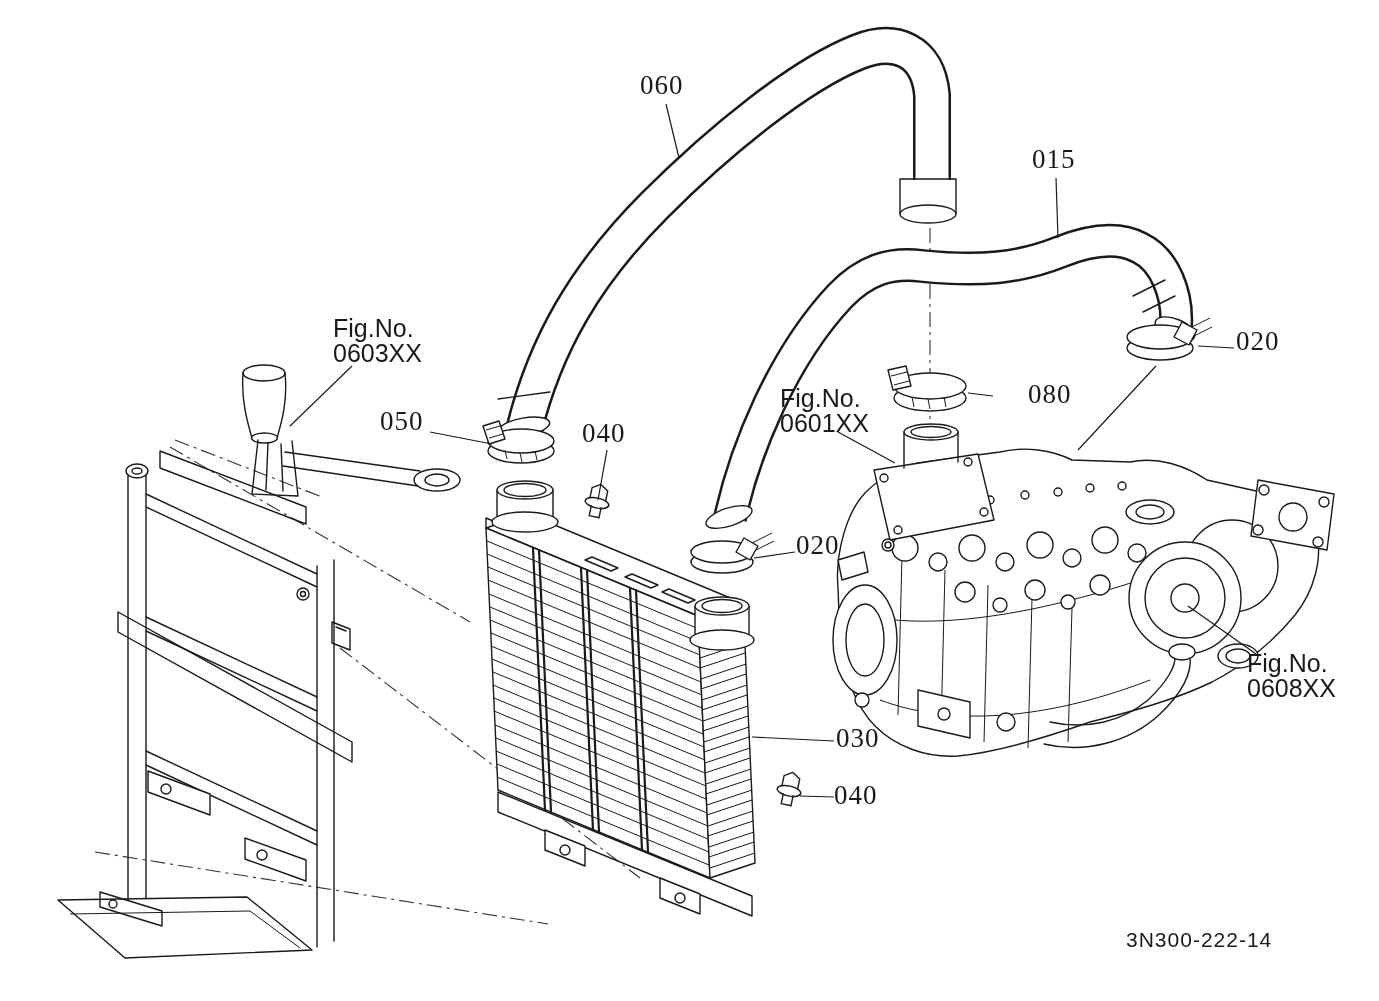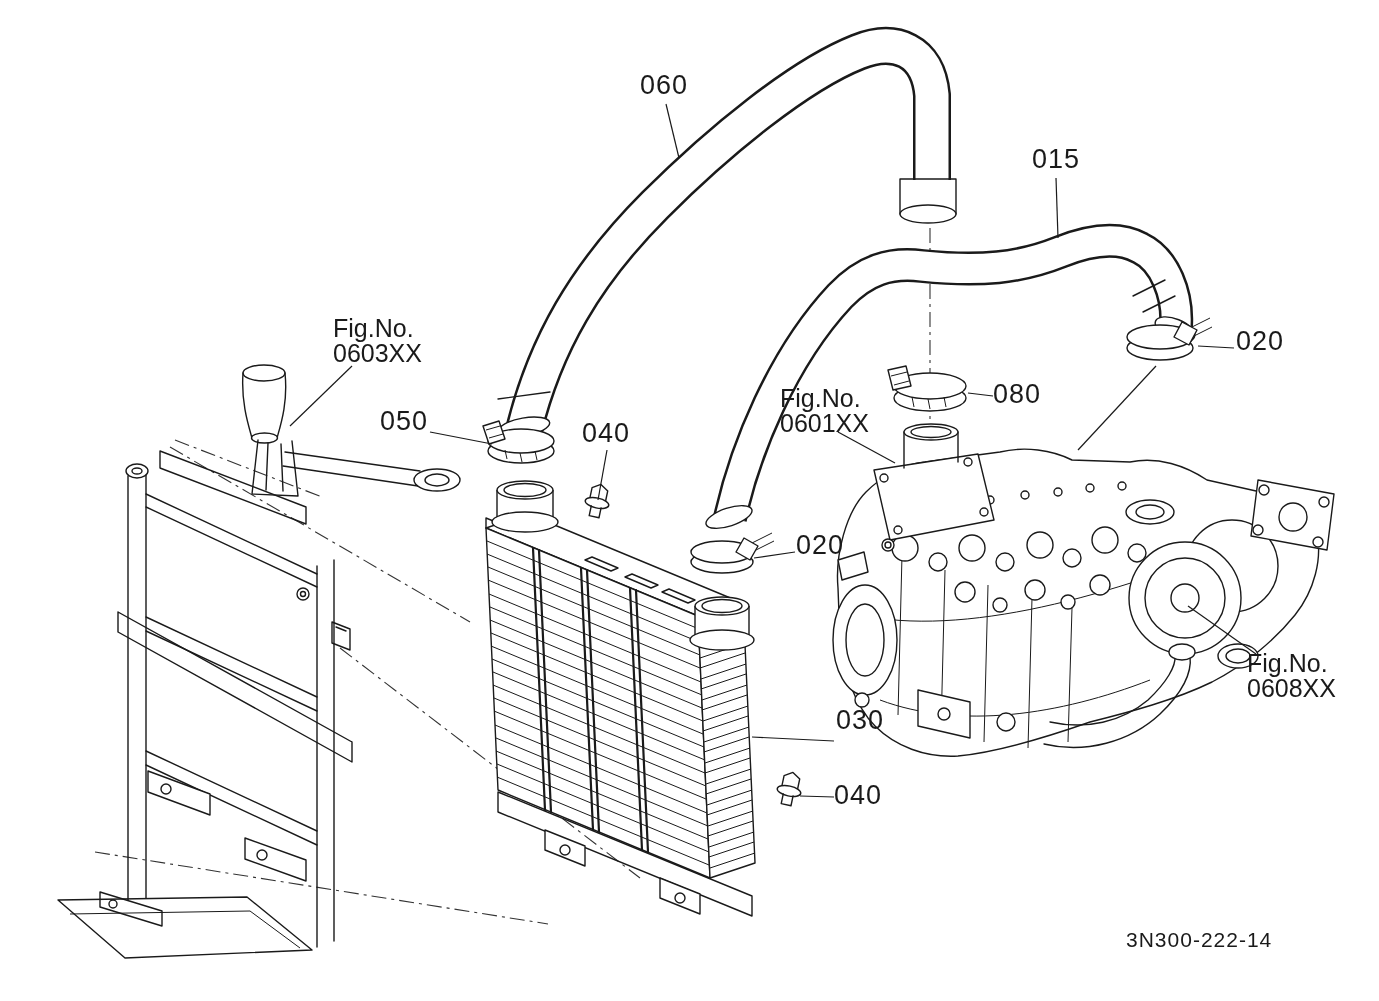--- a/index.html
+++ b/index.html
@@ -1,19 +1,19 @@
 <!DOCTYPE html>
 <html><head>
 <meta charset="utf-8">
 <style>
   html,body{margin:0;padding:0;background:#fff;}
   .stage{position:relative;width:1379px;height:1001px;background:#fff;overflow:hidden;
          font-family:"Liberation Sans", sans-serif;color:#1a1a1a;}
   .stage svg{position:absolute;left:0;top:0;}
-  .callout{position:absolute;font-size:27px;letter-spacing:1px;white-space:nowrap;line-height:1;}
+  .callout{position:absolute;font-size:27px;letter-spacing:1px;white-space:nowrap;line-height:1;font-family:Liberation Serif, serif;}
   .figref{position:absolute;font-size:25px;line-height:25px;white-space:nowrap;}
   .drawno{position:absolute;font-size:21px;letter-spacing:1px;white-space:nowrap;}
   .ln{stroke:#1a1a1a;fill:none;stroke-width:1.4;stroke-linecap:round;stroke-linejoin:round;}
   .lnw{stroke:#1a1a1a;fill:#ffffff;stroke-width:1.4;stroke-linejoin:round;}
   .thin{stroke:#1a1a1a;fill:none;stroke-width:1;}
   .dash{stroke:#333;fill:none;stroke-width:1.1;stroke-dasharray:15 5 3 5;}
   .leader{stroke:#1a1a1a;fill:none;stroke-width:1.2;}
   .hoseOut{stroke:#1a1a1a;fill:none;stroke-linecap:butt;stroke-linejoin:round;}
   .hoseIn{stroke:#ffffff;fill:none;stroke-linecap:butt;stroke-linejoin:round;}
 </style>
@@ -228,23 +228,23 @@
     <line class="leader" x1="834" y1="797" x2="800" y2="796"></line>
     <line class="leader" x1="1256" y1="654" x2="1188" y2="606"></line>
   </g>
 </svg>
 
 <div class="callout" style="left:640px;top:72px">060</div>
 <div class="callout" style="left:1032px;top:146px">015</div>
 <div class="callout" style="left:1236px;top:328px">020</div>
 <div class="callout" style="left:380px;top:408px">050</div>
 <div class="callout" style="left:582px;top:420px">040</div>
-<div class="callout" style="left:993px;top:381px">080</div>
+<div class="callout" style="left:1028px;top:381px">080</div>
 <div class="callout" style="left:796px;top:532px">020</div>
-<div class="callout" style="left:836px;top:707px">030</div>
+<div class="callout" style="left:836px;top:725px">030</div>
 <div class="callout" style="left:834px;top:782px">040</div>
 
 <div class="figref" style="left:333px;top:316px">
   <div>Fig.No.</div>
   <div>0603XX</div>
 </div>
 <div class="figref" style="left:780px;top:386px">
   <div>Fig.No.</div>
   <div>0601XX</div>
 </div>

